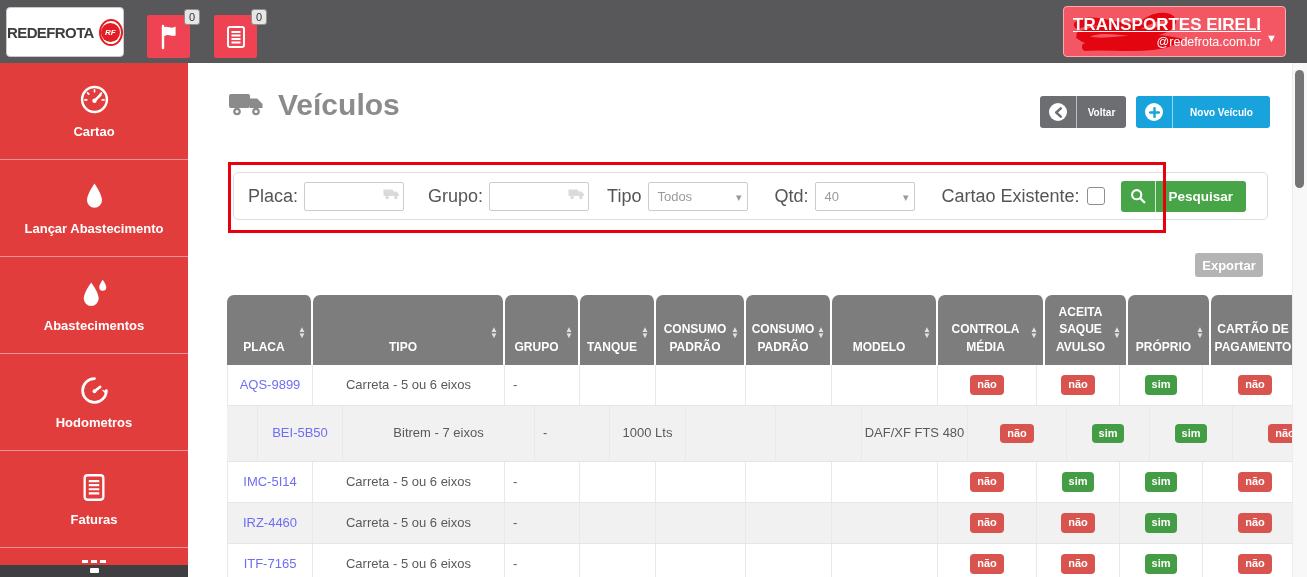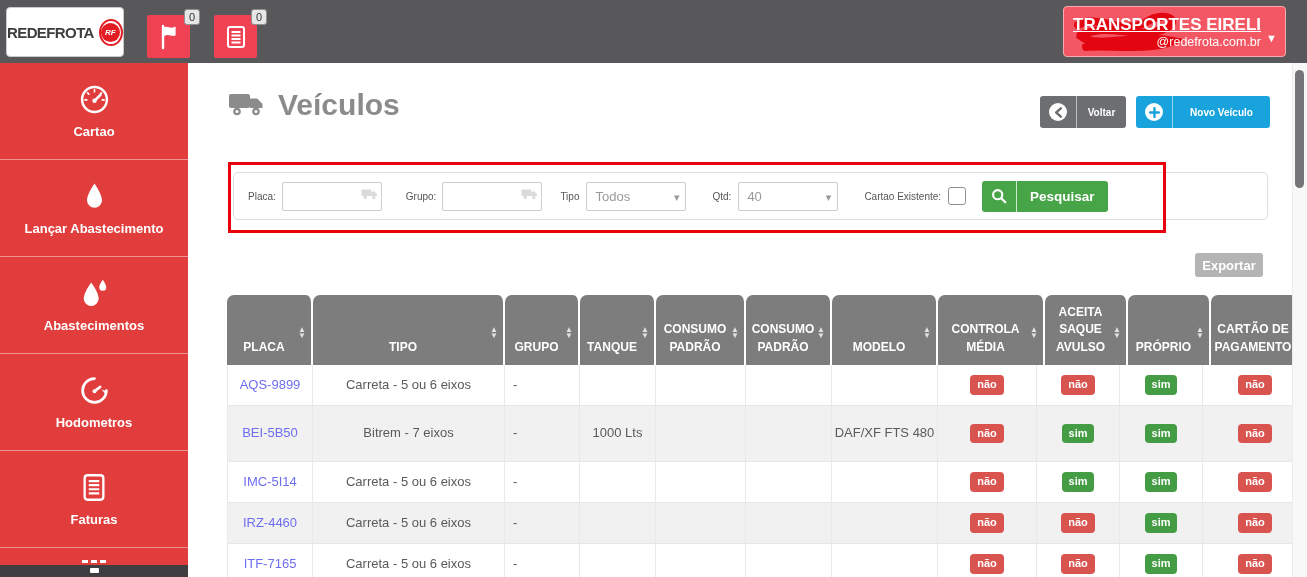--- a/index.html
+++ b/index.html
@@ -39,21 +39,21 @@
   .hdr-btn { position:absolute; top:33px; height:32px; border-radius:3px; display:flex; align-items:center; color:#fff; font-weight:bold; font-size:10px; cursor:pointer; }
   .btn-voltar { left:852px; width:86px; background:#6d6e71; }
   .btn-novo { left:948px; width:134px; background:#18a3dc; }
   .hdr-btn .ico-zone { width:36px; display:flex; align-items:center; justify-content:center; }
   .hdr-btn .sep { width:1px; height:32px; background:rgba(255,255,255,0.55); }
   .hdr-btn .btn-lbl { flex:1; text-align:center; padding:0 8px; }
   .circle-ico { width:18px; height:18px; background:#fff; border-radius:50%; display:flex; align-items:center; justify-content:center; }
 
   .annotation { position:absolute; left:40px; top:99px; width:938px; height:71px; border:3px solid #e8000d; z-index:20; }
   .filterbar { position:absolute; left:45px; top:109px; width:1035px; height:48px; background:#fff; border:1px solid #ddd; border-radius:5px; display:flex; align-items:center; padding:0 14px; }
-  .f-label { font-size:10px; color:#555; white-space:nowrap; }
+  .f-label { font-size:18px; color:#555; white-space:nowrap; }
   .input-wrap { position:relative; width:100px; height:29px; margin-left:6px; }
   .input-wrap input { width:100%; height:100%; border:1px solid #ccc; border-radius:2px; padding:0 24px 0 7px; font-size:13px; color:#555; outline:none; }
   .input-truck { position:absolute; right:4px; top:6px; opacity:0.55; }
   .selectbox { position:relative; width:100px; height:29px; border:1px solid #ccc; border-radius:2px; background:#fff; margin-left:7px; display:flex; align-items:center; padding:0 20px 0 8px; cursor:pointer; }
   .selectbox .sel-val { font-size:13px; color:#9a9a9a; }
   .selectbox .chev { position:absolute; right:6px; top:8px; color:#999; font-size:11px; }
   .chk { width:18px; height:18px; border:1px solid #8f8f8f; border-radius:3px; background:#fff; margin-left:7px; cursor:pointer; }
   .btn-pesquisar { height:31px; background:#47a447; border-radius:3px; display:flex; align-items:center; color:#fff; font-weight:bold; font-size:13.5px; margin-left:16px; cursor:pointer; }
   .btn-pesquisar .ico-zone { width:34px; display:flex; align-items:center; justify-content:center; }
   .btn-pesquisar .sep { width:1px; height:31px; background:rgba(255,255,255,0.75); }
@@ -333,21 +333,21 @@
               <span class="badge badge-nao">não</span>
             </div>
             <div class="td col-proprio" style="width: 83px;">
               <span class="badge badge-sim">sim</span>
             </div>
             <div class="td col-cartao" style="width: 105px;">
               <span class="badge badge-nao">não</span>
             </div>
           </div>
           <div class="tr alt" style="height: 56px;">
-            <div class="td col-placa" style="width: 86px;">
+            <div class="td col-placa" style="width: 86px; margin-left: 30px;">
               <span class="plate-link">BEI-5B50</span>
             </div>
             <div class="td col-tipo" style="width: 192px;">Bitrem - 7 eixos</div>
             <div class="td col-grupo" style="width: 75px;">-</div>
             <div class="td col-tanque" style="width: 76px;">1000 Lts</div>
             <div class="td col-consumo1" style="width: 90px;"></div>
             <div class="td col-consumo2" style="width: 86px;"></div>
             <div class="td col-modelo" style="width: 106px;">DAF/XF FTS 480</div>
             <div class="td col-controla_media" style="width: 99px;">
               <span class="badge badge-nao">não</span>

